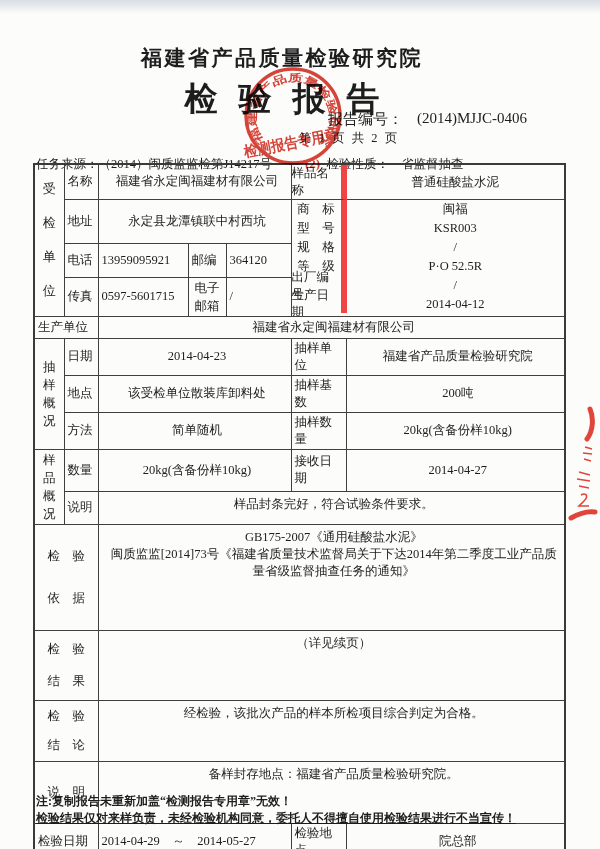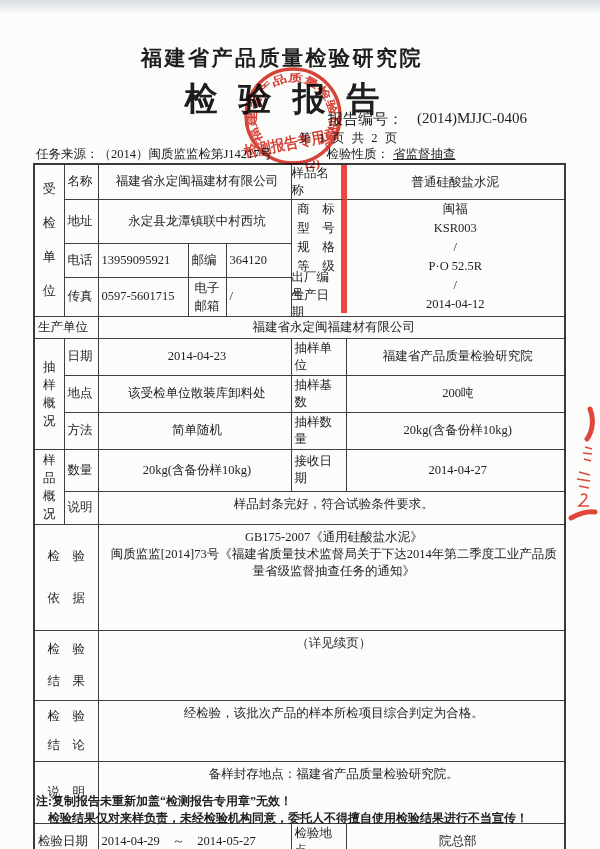--- a/index.html
+++ b/index.html
@@ -6,24 +6,24 @@
   #page{width:600px;height:849px;position:relative;overflow:hidden;background:#fcfcfb;
         font-family:"Liberation Serif","DejaVu Serif",serif;color:#1d1d1d;}
   .topband{position:absolute;top:0;left:0;right:0;height:14px;
         background:linear-gradient(#d8dde3,rgba(255,255,255,0));}
   
   .hdr{position:absolute;left:20px;top:44px;width:524px;text-align:center;}
   .inst{font-size:21px;font-weight:700;letter-spacing:2.5px;}
   .rtitle{font-size:33px;font-weight:700;letter-spacing:21px;padding-left:21px;margin-top:5px;}
   .repno{position:absolute;left:328px;top:110px;font-size:15px;display:flex;gap:14px;}
   .pageinfo{position:absolute;left:299px;top:130px;font-size:12.5px;letter-spacing:2px;}
-  .taskline{position:absolute;left:36px;top:146px;width:520px;font-size:12.5px;display:flex;}
+  .taskline{position:absolute;left:36px;top:156px;width:520px;font-size:12.5px;display:flex;}
   .task-val{width:196px;}
   .nature-lb{margin-left:32px;}
-  .nature-val{margin-left:4px;text-decoration:underline;}
+  .nature-val{margin-left:12px;}
   
   table.main{position:absolute;left:33px;top:163px;width:531px;border-collapse:collapse;
         table-layout:fixed;font-size:12.5px;color:#1d1d1d;}
   table.main td{border:1px solid #3f3f3f;padding:1px 3px;overflow:hidden;}
   table.main{border:2px solid #3a3a3a;}
   .ctr{text-align:left;}
   .lft{text-align:center;padding-left:8px !important;}
   .vtop{vertical-align:top;padding-top:4px !important;}
   .pre{white-space:pre-line;text-align:center;}
   .glab{line-height:34px;font-size:13px;}
@@ -33,21 +33,21 @@
   .bigl3{line-height:29px;}
   
   .panelcell{padding:0 !important;vertical-align:top;}
   .spanel{display:grid;grid-template-columns:55px 1fr;grid-template-rows:35px 19px 19px 19px 19px 19px 18px;
         width:100%;height:148px;}
   .spanel>div{display:flex;align-items:center;justify-content:center;}
   .sp-l{border-right:6px solid #ef4444;}
   .sp-b{border-bottom:1px solid #3f3f3f;}
   
   .notes{position:absolute;left:36px;top:793px;width:545px;font-size:12px;font-weight:700;line-height:16.5px;}
-  .note2{padding-left:12px;}
+  .note2{text-decoration:underline;}
   
   .stamp{position:absolute;left:237px;top:64px;mix-blend-mode:multiply;opacity:.88;}
   .penmarks{position:absolute;left:566px;top:406px;mix-blend-mode:multiply;opacity:.9;}
 </style>
 </head>
 <body>
 
 <div id="page">
   <div class="topband"></div>
 

